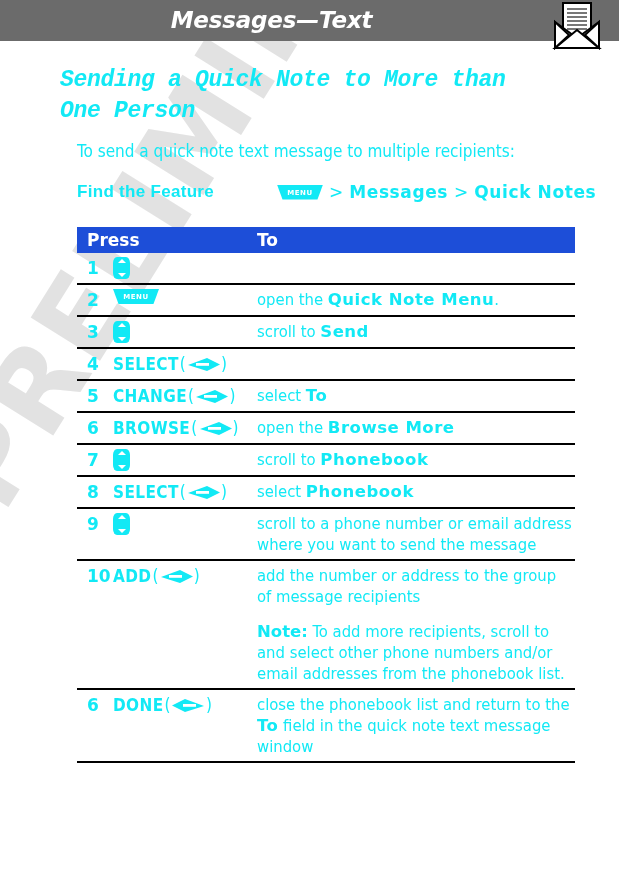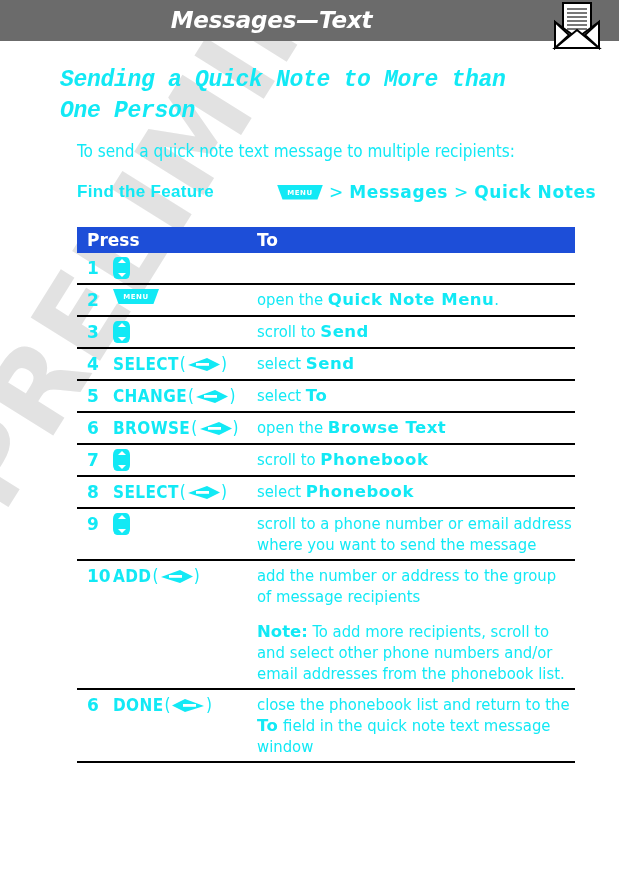--- a/index.html
+++ b/index.html
@@ -415,23 +415,20 @@
                 <svg width="33" height="15" viewBox="0 0 33 15">
                   <g>
                     <path d="M1 8 L20 1 L33 7.5 L20 14 Z" fill="#12e9f5"></path>
                     <rect x="9" y="6" width="13" height="2.8" fill="#ffffff"></rect>
                   </g>
                 </svg>
               </span>
               <span class="paren">)</span>
             </span>
           </div>
-          <div class="cell-to">
-            <div><span>select </span><span class="strong">Send</span></div>
-          </div>
         </div>
         <div class="tbl-row">
           <div class="cell-press">
             <span class="num">5</span>
             <span class="keyname">
               <span>CHANGE </span>
               <span class="paren">(</span>
               <span class="key-soft">
                 <svg width="33" height="15" viewBox="0 0 33 15">
                   <g>
@@ -458,21 +455,21 @@
                   <g>
                     <path d="M1 8 L20 1 L33 7.5 L20 14 Z" fill="#12e9f5"></path>
                     <rect x="9" y="6" width="13" height="2.8" fill="#ffffff"></rect>
                   </g>
                 </svg>
               </span>
               <span class="paren">)</span>
             </span>
           </div>
           <div class="cell-to">
-            <div><span>open the </span><span class="strong">Browse Text</span></div>
+            <div><span>open the </span><span class="strong">Browse More</span></div>
           </div>
         </div>
         <div class="tbl-row">
           <div class="cell-press">
             <span class="num">7</span>
             <span class="keyname">
               <span class="key-scroll">
                 <span class="tri-up"></span>
                 <span class="tri-dn"></span>
               </span>

